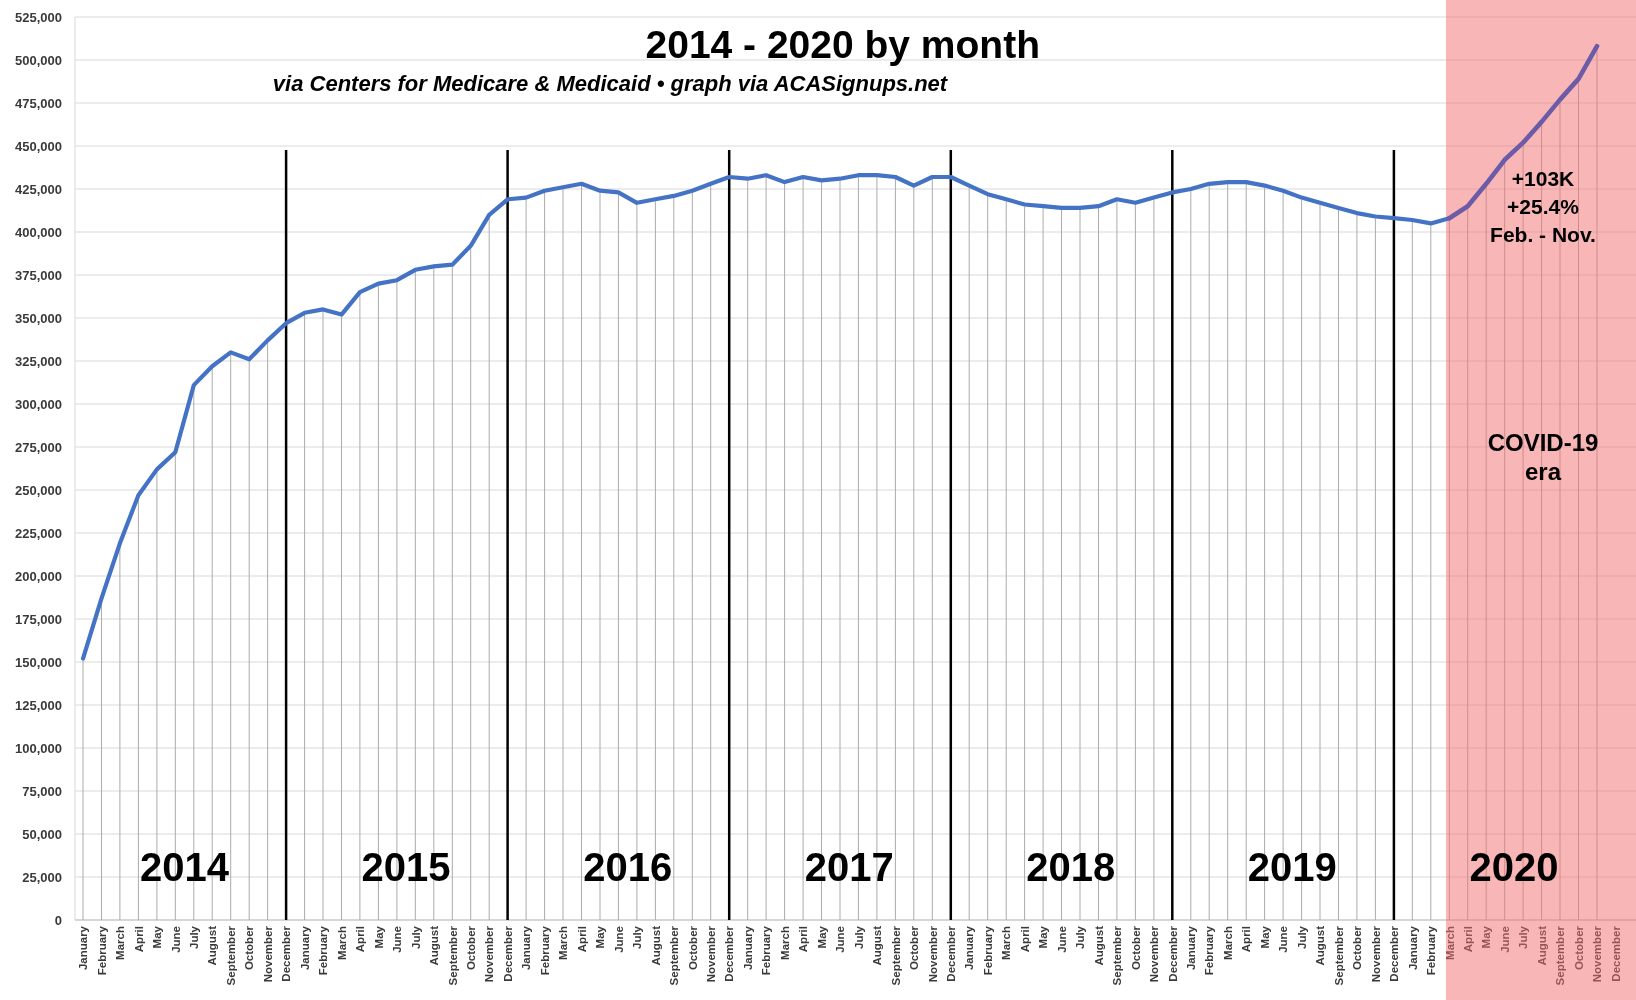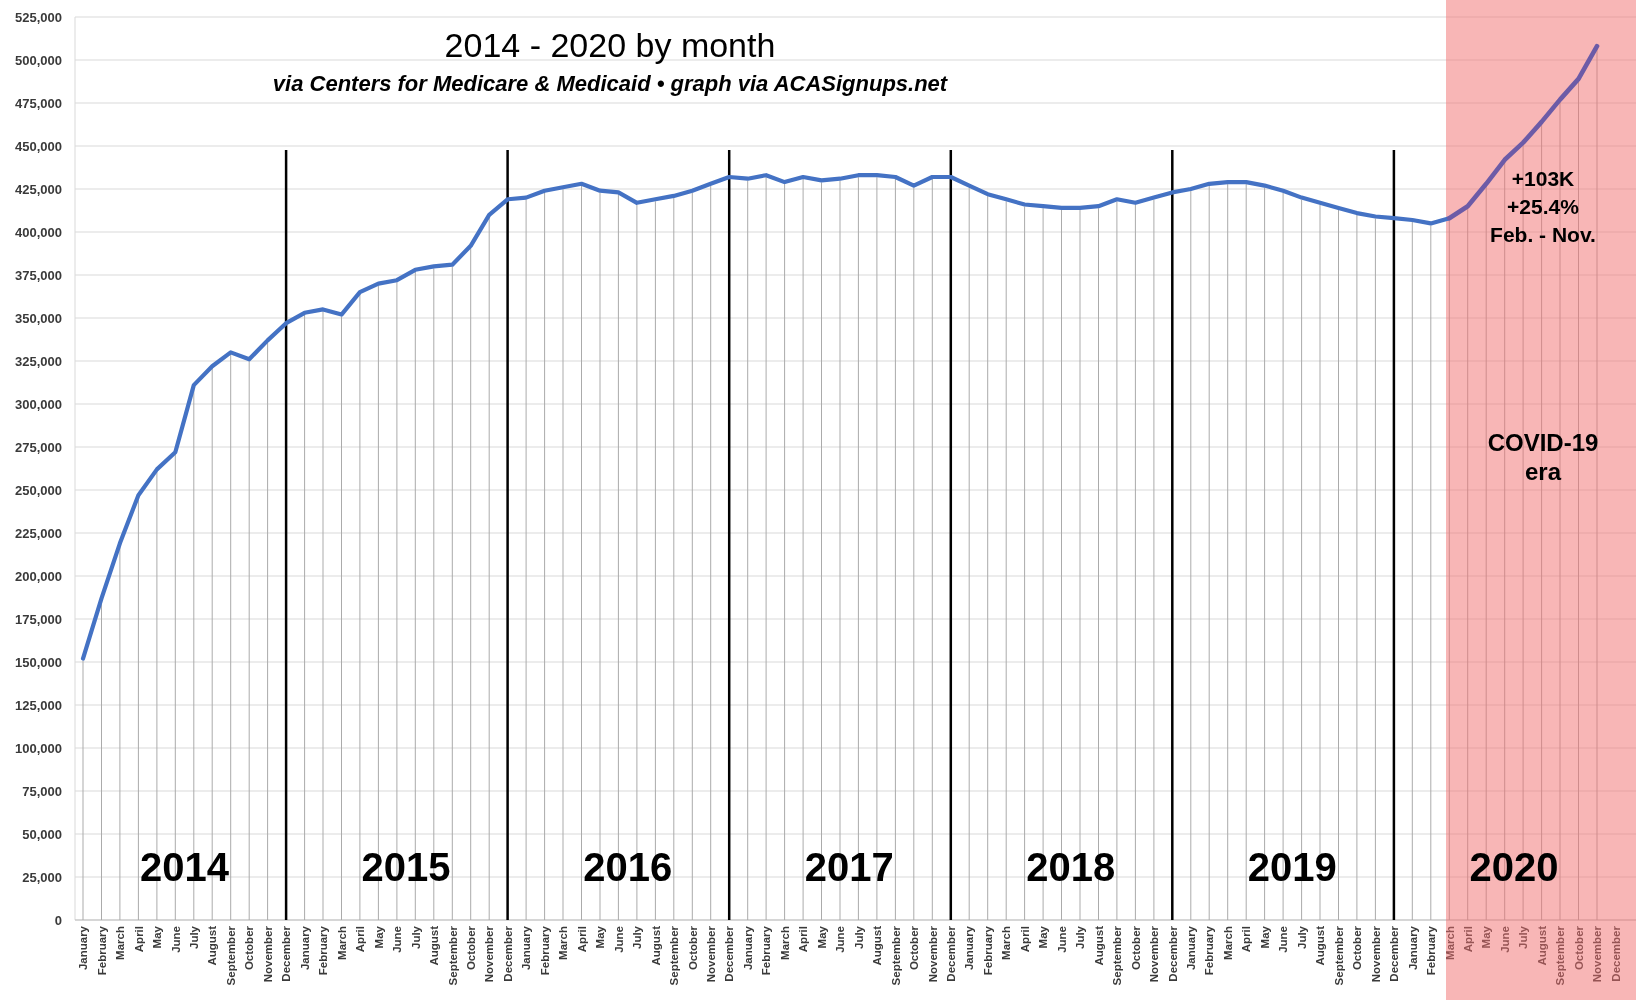--- a/index.html
+++ b/index.html
@@ -4,21 +4,21 @@
 <style>
   html,body{margin:0;padding:0;background:#ffffff;}
   #stage{
     position:relative;width:1636px;height:1000px;overflow:hidden;
     background:#ffffff;font-family:"Liberation Sans",sans-serif;
   }
   #chart-svg{position:absolute;left:0;top:0;}
   .overlay{position:absolute;text-align:center;color:#000;}
   #title-block{left:180px;top:26px;width:860px;}
   #title-line1{font-size:34px;font-weight:bold;line-height:40px;letter-spacing:.2px;}
-  #title-line2{font-size:34px;font-weight:normal;line-height:38px;}
+  #title-line2{font-size:39px;font-weight:bold;line-height:38px;text-align:right;}
   #subtitle{font-size:22px;font-weight:bold;margin-top:7px;font-style:italic;}
   #annotation-block{left:1448px;top:165px;width:190px;font-size:21px;font-weight:bold;line-height:28px;}
   #covid-block{left:1448px;top:428px;width:190px;font-size:24px;font-weight:bold;line-height:29px;}
 </style>
 </head>
 <body>
 
 <div id="stage">
   <svg id="chart-svg" width="1636" height="1000" viewBox="0 0 1636 1000">
       <line x1="75" x2="1636" y1="920.0" y2="920.0" stroke="#d9d9d9" stroke-width="1"></line>

